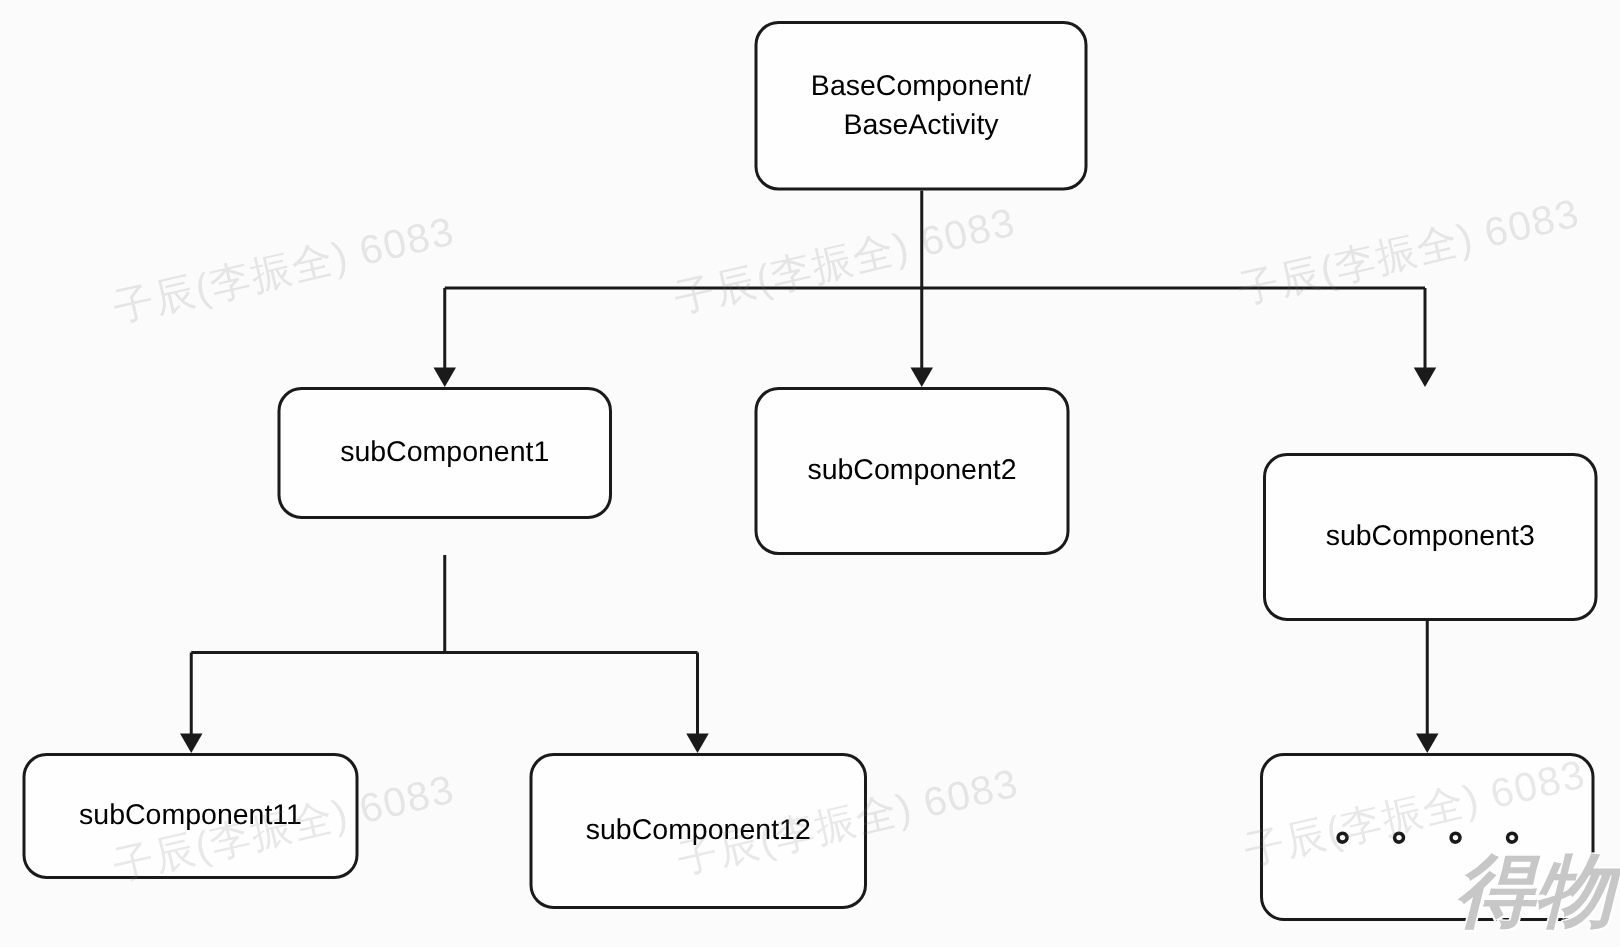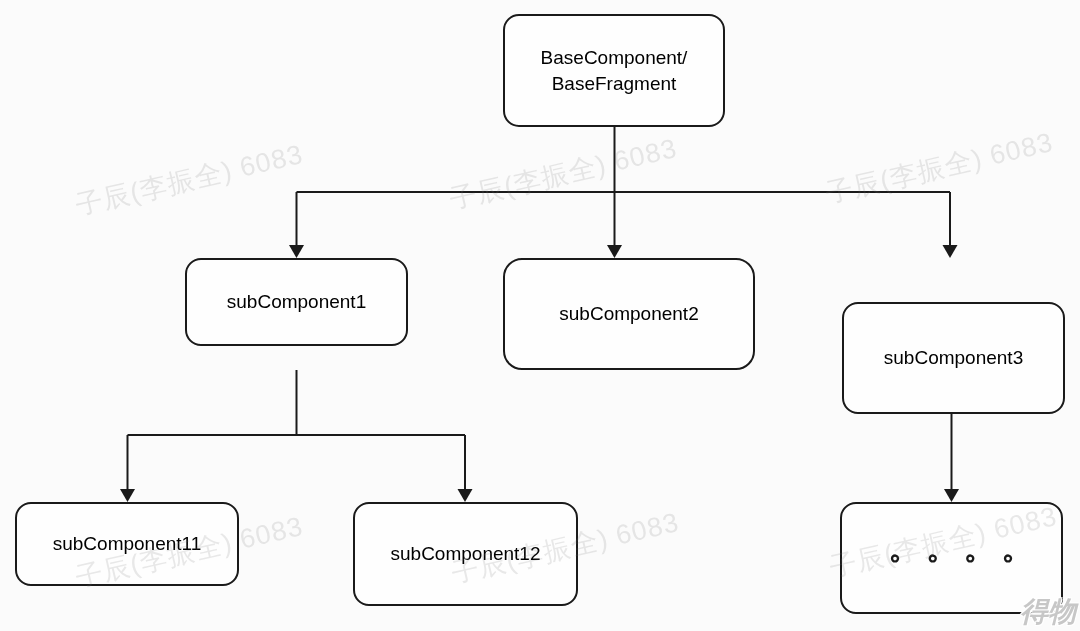--- a/index.html
+++ b/index.html
@@ -27,21 +27,21 @@
     align-items: center;
     justify-content: center;
     font-size: 19px;
     color: #000000;
     text-align: right;
     z-index: 1;
   }
   .node .line { line-height: 26px; }
   .node-root  { left: 503px; top: 14px;  width: 222px; height: 113px; }
   .node-sc1   { left: 185px; top: 258px; width: 223px; height: 88px; }
-  .node-sc2   { left: 503px; top: 258px; width: 252px; height: 112px; border-radius: 19px; }
+  .node-sc2   { left: 503px; top: 258px; width: 210px; height: 112px; }
   .node-sc3   { left: 842px; top: 258px; width: 223px; height: 112px; margin-top: 44px; }
   .node-sc11  { left: 15px;  top: 502px; width: 224px; height: 84px; }
   .node-sc12  { left: 353px; top: 502px; width: 225px; height: 104px; }
   .node-dots  { left: 840px; top: 502px; width: 223px; height: 112px; }
   .dots-label {
     font-size: 24px;
     font-weight: 700;
     letter-spacing: 8px;
     color: #1a1a1a;
     padding-left: 8px; 
@@ -62,21 +62,21 @@
   .wm2 { left: 450px; top: 182px; }
   .wm3 { left: 826px; top: 176px; }
   .wm4 { left: 76px;  top: 560px; }
   .wm5 { left: 452px; top: 556px; }
   .wm6 { left: 830px; top: 550px; }
   .site-logo {
     position: absolute;
     right: 4px;
     bottom: 0px;
     z-index: 3;
-    font-size: 28px;
+    font-size: 53px;
     font-weight: 700;
     font-style: italic;
     color: #c7c7c7;
     text-shadow: -1px -1px 0 #ffffff, 1px -1px 0 #ffffff,
                  -1px  1px 0 #ffffff, 1px  1px 0 #ffffff;
     pointer-events: none;
     user-select: none;
   }
 </style>
 </head>
@@ -106,21 +106,21 @@
       <path d="M614.5 258 L607 245 L622 245 Z"></path>
       <path d="M950 258 L942.5 245 L957.5 245 Z"></path>
       <path d="M127.5 502 L120 489 L135 489 Z"></path>
       <path d="M465 502 L457.5 489 L472.5 489 Z"></path>
       <path d="M951.5 502 L944 489 L959 489 Z"></path>
     </g>
   </svg>
 
   <div class="node node-root">
     <div class="line">BaseComponent/</div>
-    <div class="line">BaseFragment</div>
+    <div class="line">BaseActivity</div>
   </div>
 
   <div class="node node-sc1">
     <span>subComponent1</span>
   </div>
 
   <div class="node node-sc2">
     <span>subComponent2</span>
   </div>
 

